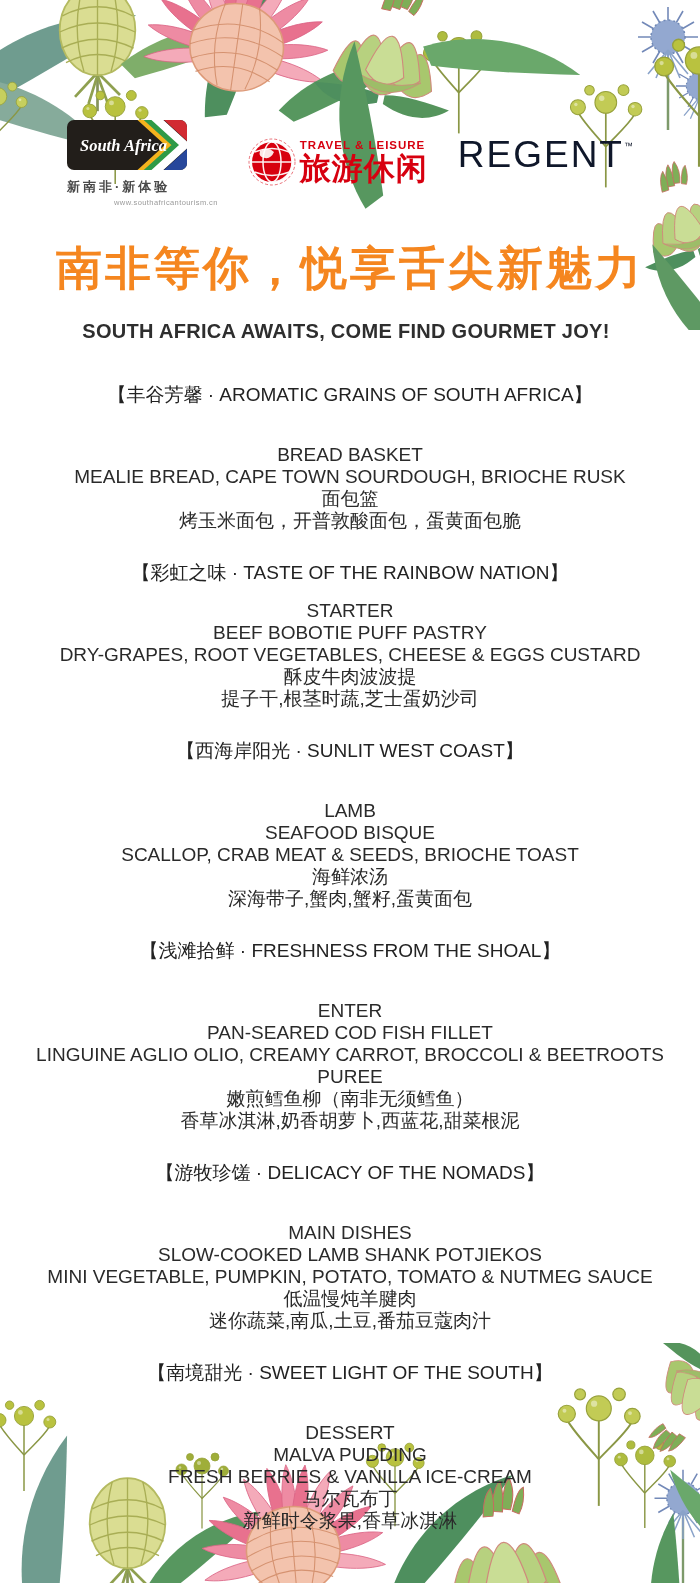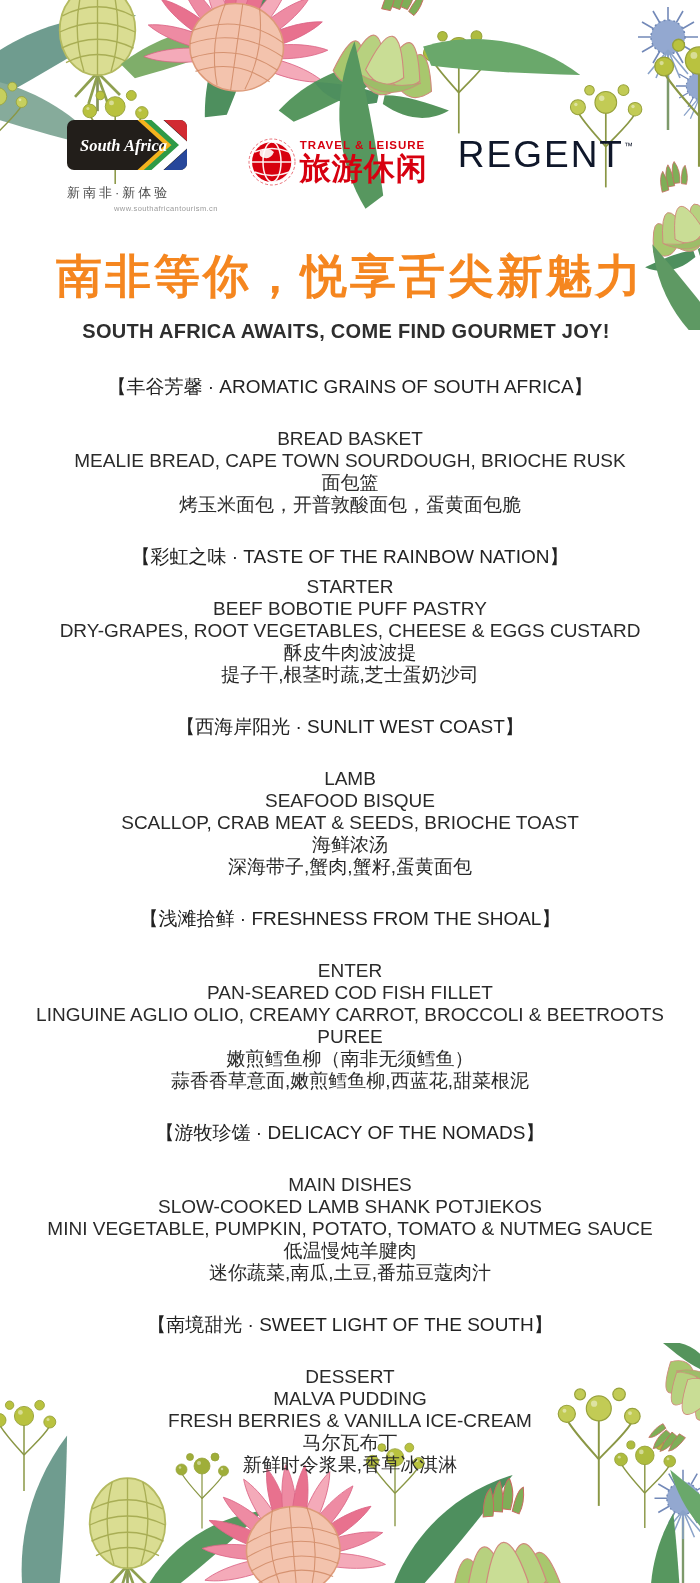--- a/index.html
+++ b/index.html
@@ -13,45 +13,45 @@
     font-family:"Liberation Sans","DejaVu Sans",sans-serif;color:var(--body-text);
   }
   .deco{position:absolute;left:0;pointer-events:none;z-index:0;}
   .deco-top{top:0;}
   .deco-bottom{bottom:0;}
   .logos{
     position:absolute;top:120px;left:0;right:0;z-index:2;
     display:flex;justify-content:center;align-items:flex-start;gap:30px;
   }
   .logo-sa{display:flex;flex-direction:column;align-items:flex-start;}
-  .sa-tagline{margin-top:14px;font-size:13px;font-weight:normal;color:#4a4a4a;letter-spacing:3px;}
+  .sa-tagline{margin-top:8px;font-size:13px;font-weight:bold;color:#4a4a4a;letter-spacing:3px;}
   .sa-url{margin-top:2px;font-size:7.5px;color:#9a9a9a;letter-spacing:0.4px;padding-left:47px;}
   .logo-tl{display:flex;align-items:center;gap:4px;margin-top:18px;}
   .tl-text{display:flex;flex-direction:column;line-height:1;}
   .tl-top{font-size:11.5px;font-weight:bold;color:var(--logo-red);letter-spacing:1px;}
   .tl-cn{font-size:31px;font-weight:bold;color:var(--logo-red);margin-top:2px;letter-spacing:1px;}
   .logo-regent{
     font-family:Liberation Sans, sans-serif;font-size:37px;color:#0f172a;
     letter-spacing:2px;line-height:46px;margin-top:3px;
   }
   .logo-regent .tm{font-size:9px;vertical-align:18px;letter-spacing:0;}
   .title{
-    position:absolute;top:230px;left:0;right:0;margin:16px;z-index:1;
+    position:absolute;top:230px;left:0;right:0;margin:8px;z-index:1;
     text-align:center;font-family:"Liberation Serif","DejaVu Serif",serif;
     font-weight:bold;font-size:46px;letter-spacing:3px;color:var(--title-orange);
   }
   .subtitle{
     position:absolute;top:320px;left:0;right:8px;z-index:1;
     text-align:center;font-size:20px;font-weight:600;color:#2e2e2e;letter-spacing:0.3px;
   }
   #menu-sections{
     position:absolute;top:368px;left:20px;right:20px;z-index:1;text-align:center;
   }
   .menu-section{margin:0 0 30px 0;}
-  .sec-heading{margin:8px;font-size:19px;font-weight:normal;line-height:22px;color:#222;}
+  .sec-heading{margin:16px;font-size:19px;font-weight:normal;line-height:22px;color:#222;}
   .menu-line{margin:0;font-size:19px;line-height:22px;color:#2a2a2a;}
   .spacer{height:22px;}
 </style>
 </head>
 <body>
 
 <svg width="0" height="0" style="position:absolute" aria-hidden="true">
   <defs>
     <g id="leaf">
       <path d="M8,136 C18,84 52,32 112,4 C82,58 56,100 30,138 Z" fill="currentColor"></path>
@@ -262,21 +262,21 @@
         <p class="menu-line">深海带子,蟹肉,蟹籽,蛋黄面包</p>
       </section>
       <section class="menu-section">
         <h2 class="sec-heading">【浅滩拾鲜 · FRESHNESS FROM THE SHOAL】</h2>
         <div class="spacer"></div>
         <p class="menu-line">ENTER</p>
         <p class="menu-line">PAN-SEARED COD FISH FILLET</p>
         <p class="menu-line">LINGUINE AGLIO OLIO, CREAMY CARROT, BROCCOLI &amp; BEETROOTS</p>
         <p class="menu-line">PUREE</p>
         <p class="menu-line">嫩煎鳕鱼柳（南非无须鳕鱼）</p>
-        <p class="menu-line">蒜香香草意面,嫩煎鳕鱼柳,西蓝花,甜菜根泥</p>
+        <p class="menu-line">香草冰淇淋,奶香胡萝卜,西蓝花,甜菜根泥</p>
       </section>
       <section class="menu-section">
         <h2 class="sec-heading">【游牧珍馐 · DELICACY OF THE NOMADS】</h2>
         <div class="spacer"></div>
         <p class="menu-line">MAIN DISHES</p>
         <p class="menu-line">SLOW-COOKED LAMB SHANK POTJIEKOS</p>
         <p class="menu-line">MINI VEGETABLE, PUMPKIN, POTATO, TOMATO &amp; NUTMEG SAUCE</p>
         <p class="menu-line">低温慢炖羊腱肉</p>
         <p class="menu-line">迷你蔬菜,南瓜,土豆,番茄豆蔻肉汁</p>
       </section>

